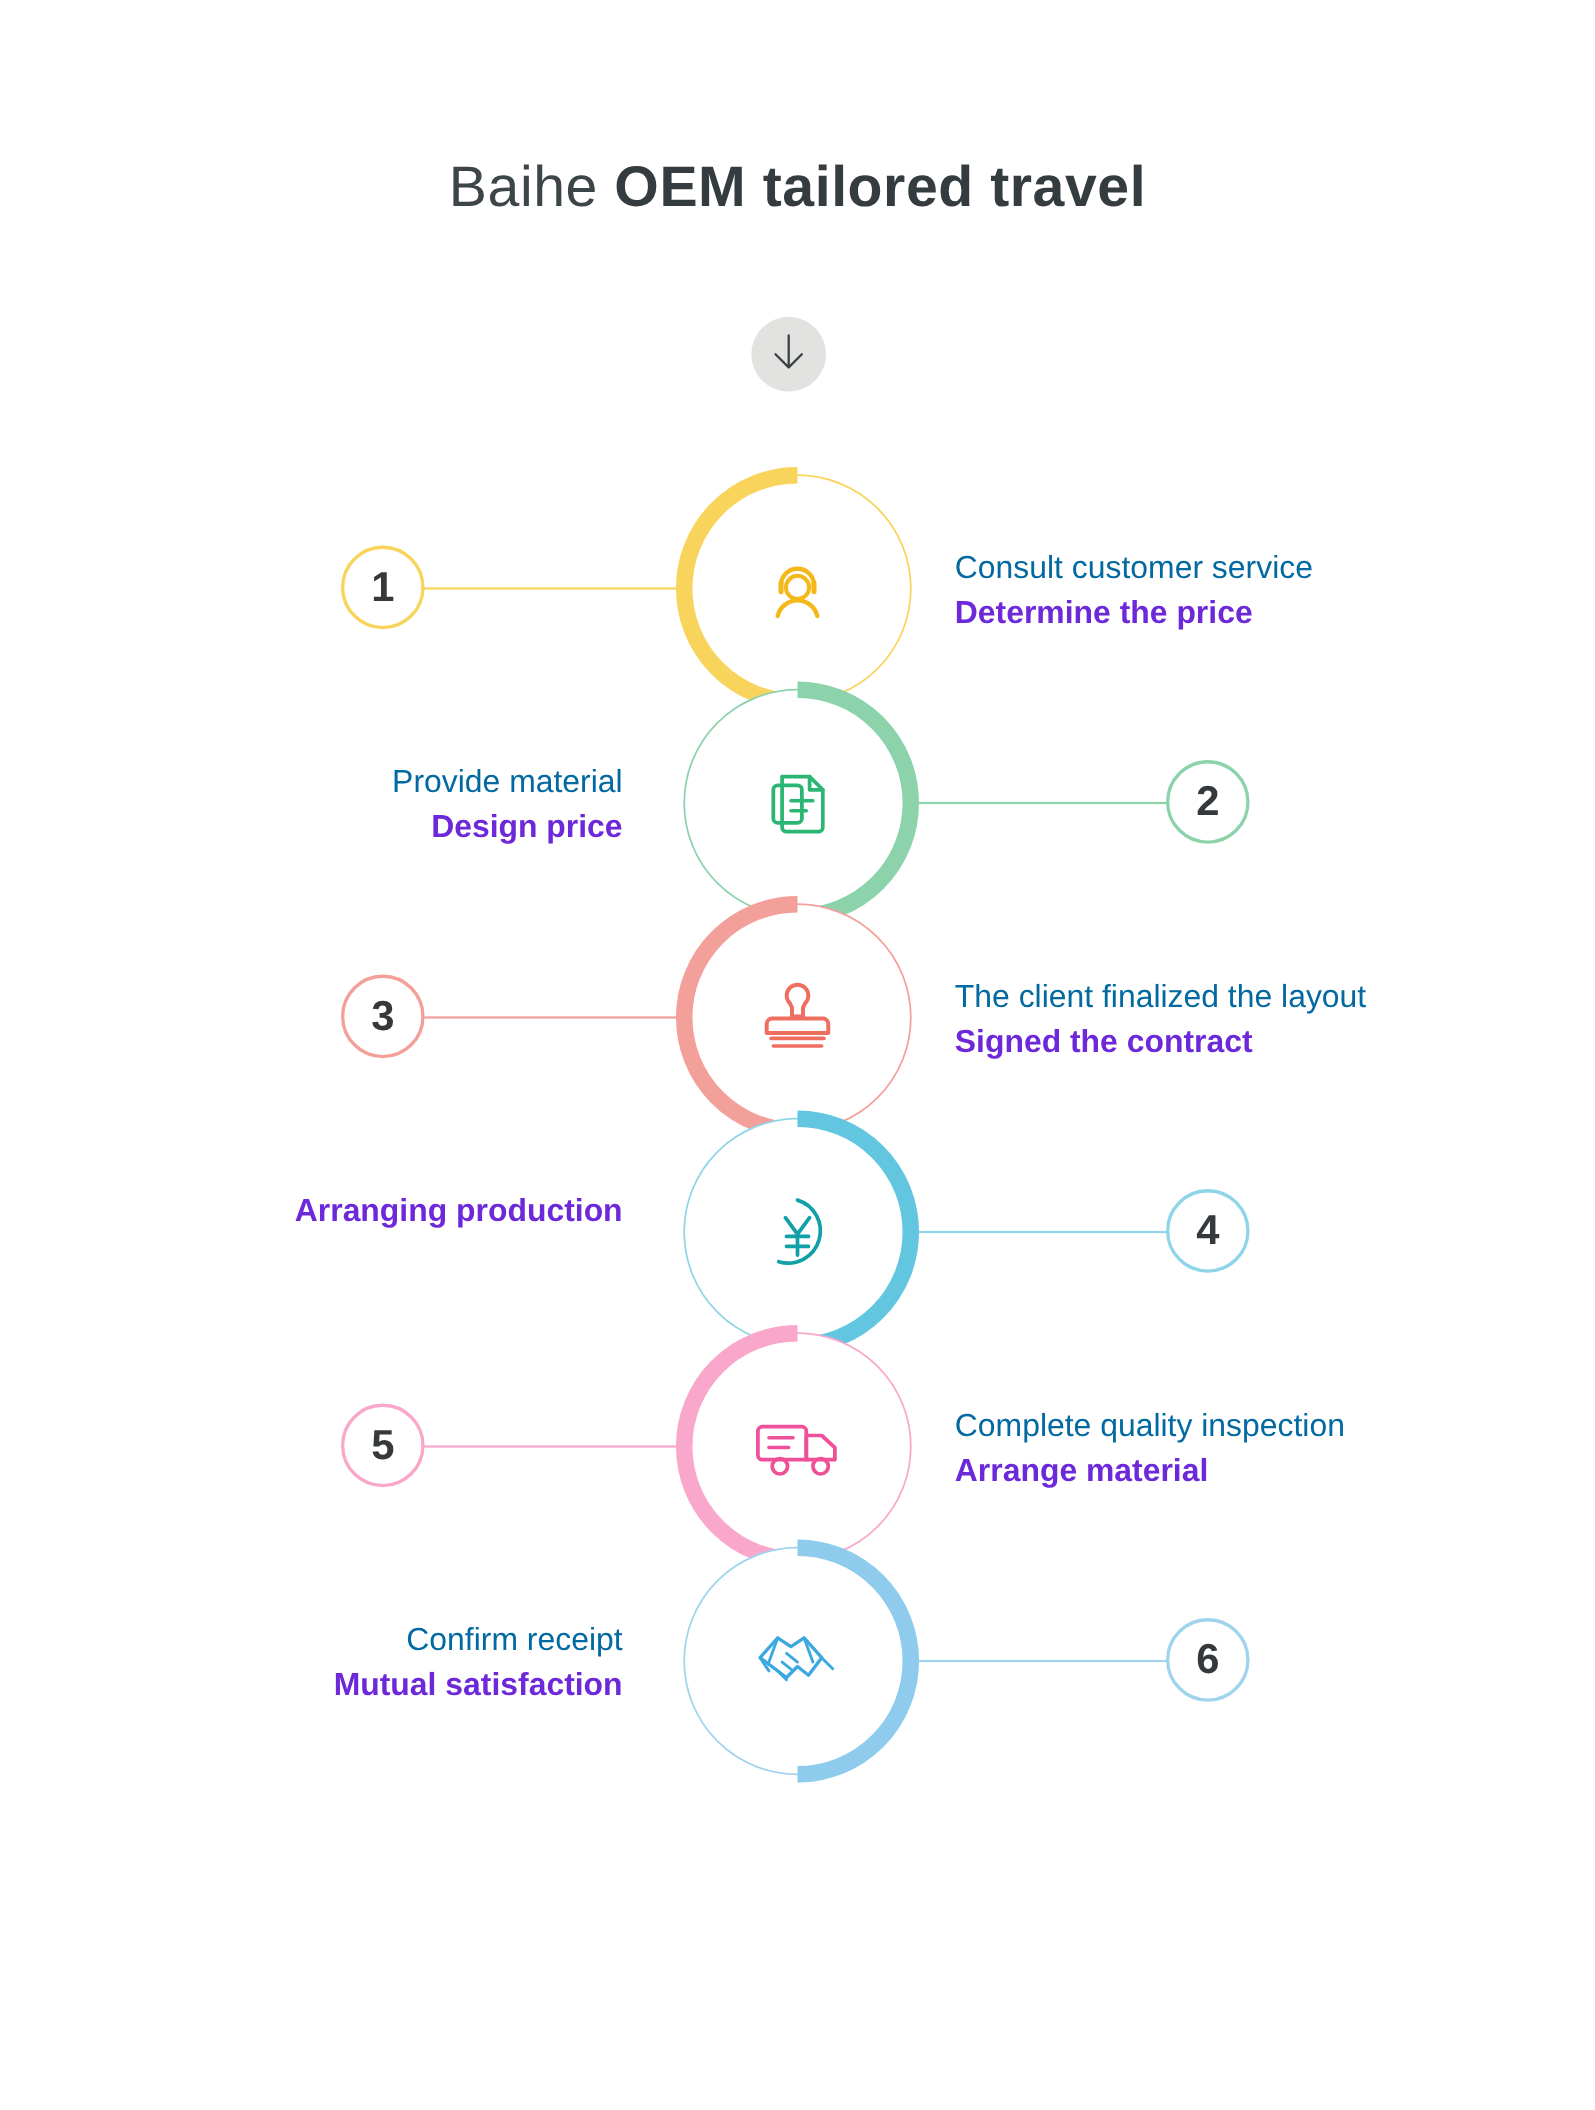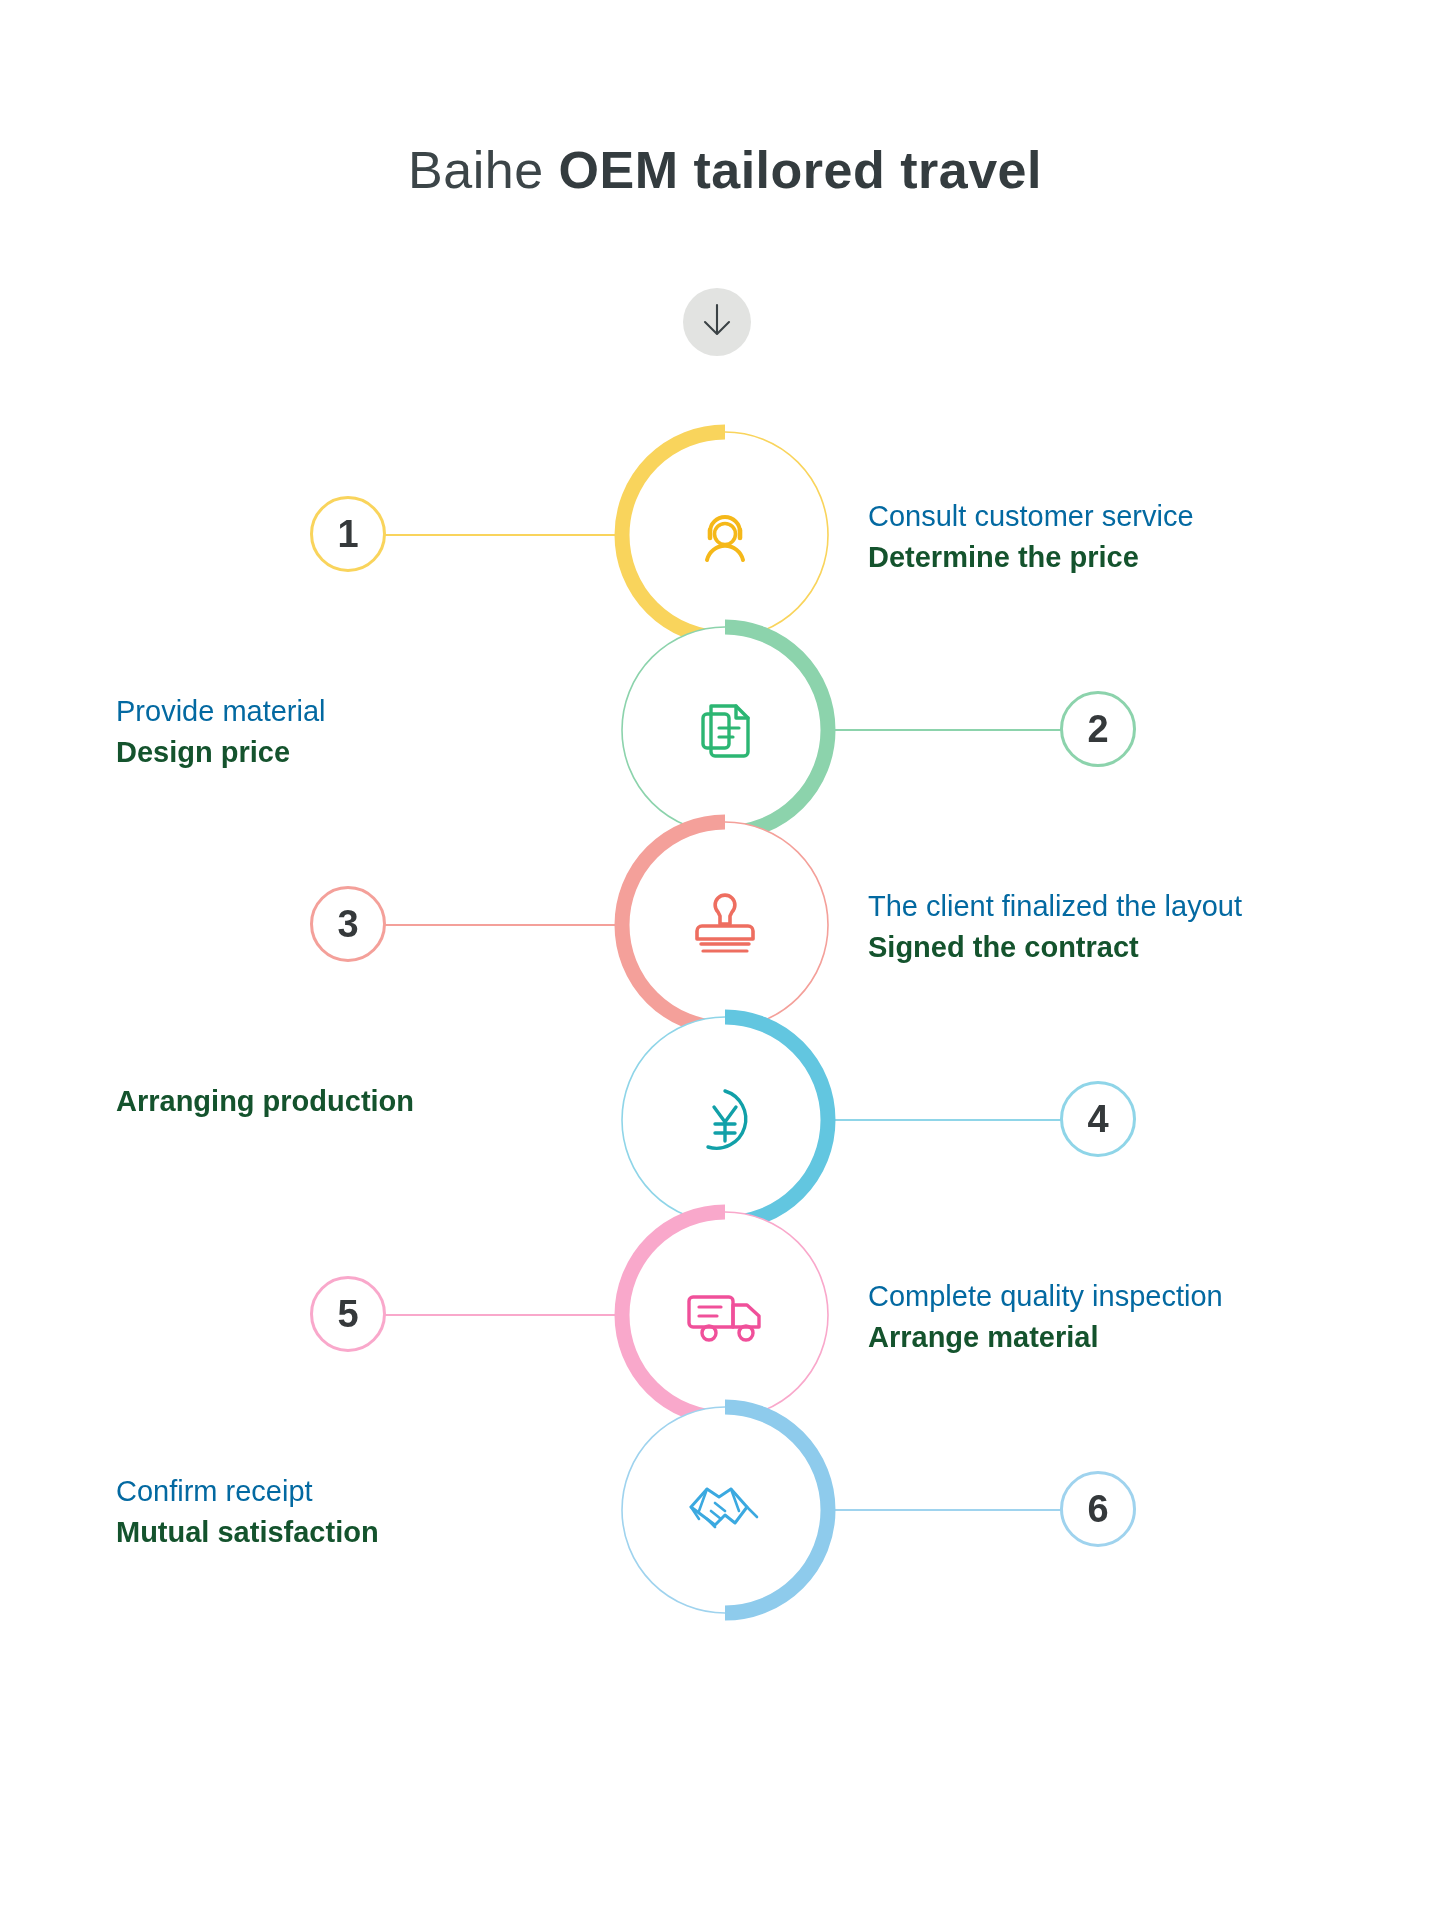--- a/index.html
+++ b/index.html
@@ -119,36 +119,36 @@
   }
   .badge.left  { left: 310px; }
   .badge.right { left: 1060px; }
 
   
   .labels {
     position: absolute;
     top: 78px;
     width: 470px;
   }
-  .labels.left  { left: 116px;  text-align: left; }
+  .labels.left  { left: 96px;  text-align: right; }
   .labels.right { left: 868px;  text-align: left; }
 
   .lbl-top {
     font-family: "Liberation Sans", sans-serif;
     font-size: 29px;
     font-weight: 300;
     color: #0369a1;
     line-height: 1.42;
     white-space: nowrap;
   }
   .lbl-bottom {
     font-family: "Liberation Sans", sans-serif;
     font-size: 29px;
     font-weight: 700;
-    color: #14532d;
+    color: #6d28d9;
     line-height: 1.42;
     white-space: nowrap;
   }
 </style>
 </head>
 <body>
 
 <div id="page">
 
   <div class="title-wrap">

